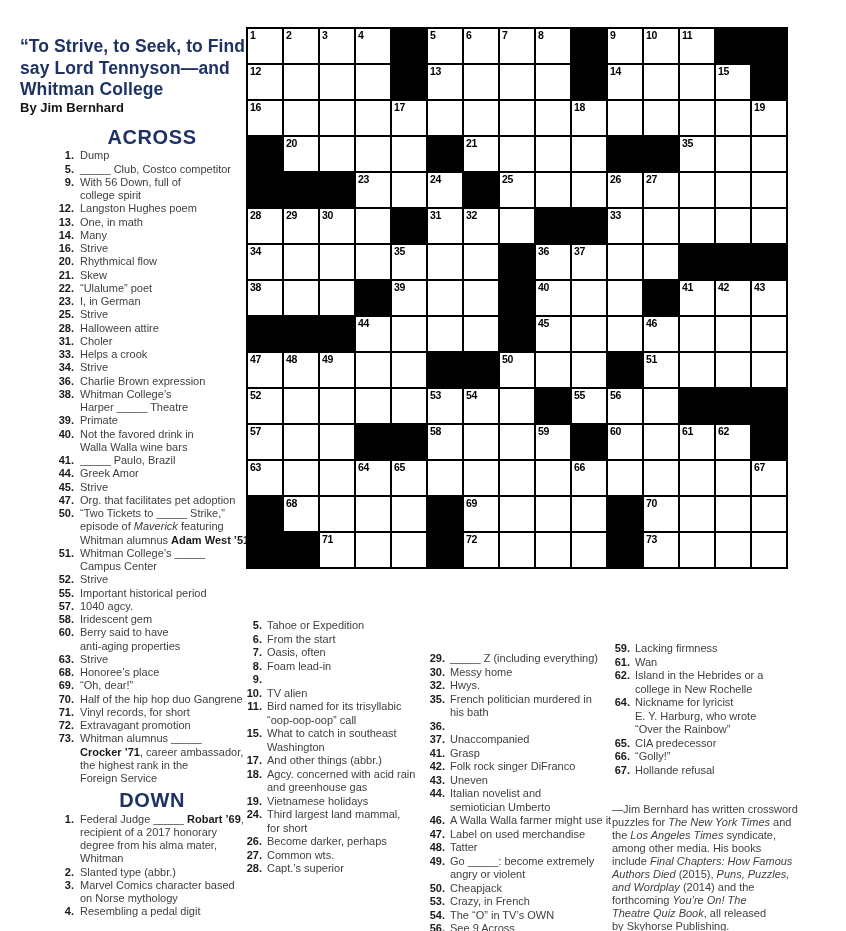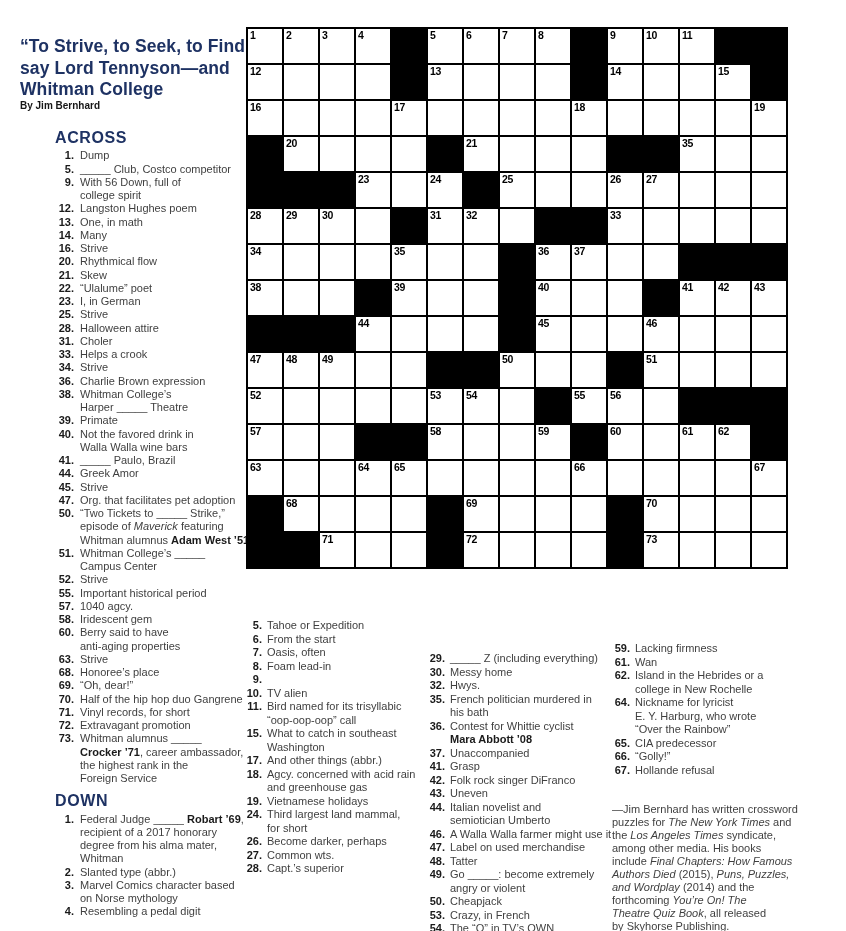--- a/index.html
+++ b/index.html
@@ -4,24 +4,24 @@
 <style>
   :root { --navy: #1e3263; --ink: #1a1a1a; --clue: #3f3f3f; }
   * { margin: 0; padding: 0; box-sizing: border-box; }
   html, body { background: #ffffff; }
   body { font-family: "Liberation Sans", sans-serif; color: var(--clue); }
   .page { position: relative; width: 846px; height: 931px; background: #fff; overflow: hidden; }
 
   
   .title { position: absolute; left: 20px; top: 36px; font-size: 17.5px; line-height: 21.5px;
            font-weight: bold; color: var(--navy); white-space: pre-line; letter-spacing: 0.1px; }
-  .byline { position: absolute; left: 20px; top: 100px; font-size: 10px; font-weight: bold; color: #161616; }
+  .byline { position: absolute; left: 20px; top: 100px; font-size: 13px; font-weight: bold; color: #161616; }
 
   
-  .sect-head { font-size: 16px; font-weight: bold; color: var(--navy); letter-spacing: 0.6px; }
+  .sect-head { font-size: 20px; font-weight: bold; color: var(--navy); letter-spacing: 0.6px; text-align: center; }
   .clue { display: flex; align-items: flex-start; }
   .cnum { font-weight: bold; color: var(--ink); text-align: right; flex: 0 0 auto; }
   .ctext { white-space: pre-line; }
   .pb { font-weight: bold; color: var(--ink); }
   .pi { font-style: italic; }
 
   .leftcol { position: absolute; left: 47px; top: 131px; font-size: 11px; line-height: 13.25px; }
   .leftcol .sect-head { margin: 0 0 5px 8px; }
   .leftcol .sect-head.down { margin-top: 9px; }
   .leftcol .cnum { width: 27px; margin-right: 6px; }
@@ -696,22 +696,20 @@
         <span class="cnum">32.</span>
         <span class="ctext"><span class="">Hwys.</span></span>
       </div>
       <div class="clue">
         <span class="cnum">35.</span>
         <span class="ctext"><span class="">French politician murdered in
 his bath</span></span>
       </div>
       <div class="clue">
         <span class="cnum">36.</span>
-        <span class="ctext"><span class="">Contest for Whittie cyclist
-</span><span class="pb ">Mara Abbott ’08</span></span>
       </div>
       <div class="clue">
         <span class="cnum">37.</span>
         <span class="ctext"><span class="">Unaccompanied</span></span>
       </div>
       <div class="clue">
         <span class="cnum">41.</span>
         <span class="ctext"><span class="">Grasp</span></span>
       </div>
       <div class="clue">

